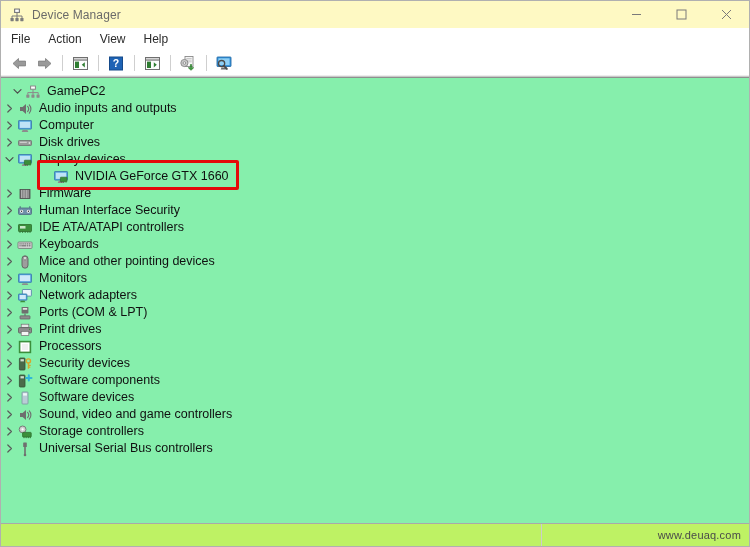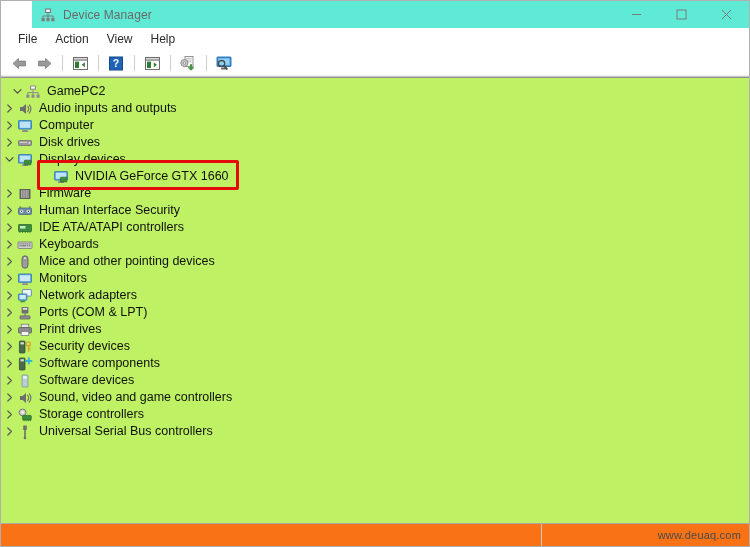--- a/index.html
+++ b/index.html
@@ -21,25 +21,24 @@
     box-sizing: border-box;
     border: 1px solid #b0b0b0;
     display: flex;
     flex-direction: column;
   }
 
   
   .titlebar {
     height: 27px;
     min-height: 27px;
-    background: #5eead4;
+    background: #fef9c3;
     display: flex;
     align-items: center;
     position: relative;
-    margin-left: 31px;
   }
   .title-icon {
     width: 16px;
     height: 16px;
     margin-left: 8px;
     margin-right: 7px;
     position: relative;
     flex: 0 0 auto;
   }
   .title-text {
@@ -61,21 +60,21 @@
     color: #7a7a7a;
   }
   .wbtn svg { display:block; }
 
   
   .menubar {
     height: 22px;
     min-height: 22px;
     display: flex;
     align-items: center;
-    padding-left: 8px;
+    padding-left: 1px;
     background: #ffffff;
     text-align: right;
   }
   .menuitem {
     font-size: 12px;
     color: #2b2b2b;
     padding: 2px 9px 3px 9px;
     white-space: nowrap;
   }
 
@@ -101,21 +100,21 @@
   .tsep {
     width: 1px;
     height: 16px;
     background: #cfcfcf;
     margin: 0 5px;
   }
 
   
   .content {
     flex: 1 1 auto;
-    background: #bef264;
+    background: #86efac;
     border-top: 1px solid #8f8f8f;
     position: relative;
     overflow: hidden;
     padding-top: 5px;
   }
   .tree {
     position: relative;
   }
   .row {
     height: 17px;
@@ -152,21 +151,21 @@
     position: absolute;
     border: 3px solid #e40a0a;
     border-radius: 2px;
     pointer-events: none;
   }
 
   
   .statusbar {
     height: 22px;
     min-height: 22px;
-    background: #f97316;
+    background: #bef264;
     border-top: 1px solid #a9a9a9;
     display: flex;
     align-items: flex-end;
     position: relative;
     gap: 20px;
   }
   .status-left {
     flex: 0 0 540px;
     height: 22px;
     border-right: 1px solid #cccccc;
@@ -540,20 +539,34 @@
           <svg width="16" height="16" viewBox="0 0 16 16">
             <rect x="4.2" y="2.2" width="7.6" height="3.4" fill="#e6e6e6" stroke="#6f6f6f" stroke-width="0.7"></rect>
             <rect x="1.5" y="5.6" width="13" height="5.4" rx="1" fill="#8d8d8d" stroke="#5e5e5e" stroke-width="0.8"></rect>
             <rect x="4.2" y="9.4" width="7.6" height="4.2" fill="#f5f5f5" stroke="#6f6f6f" stroke-width="0.7"></rect>
             <circle cx="12.6" cy="7.3" r="0.7" fill="#3b8f3b"></circle>
           </svg>
         </span>
         <span class="lbl">Print drives</span>
       </div>
 
+      <div class="row depth1">
+        <span class="chev">
+          <svg width="9" height="9" viewBox="0 0 9 9">
+              <path d="M2.8 1l3.6 3.5L2.8 8" fill="none" stroke="#5a5a5a" stroke-width="1.2" stroke-linecap="round" stroke-linejoin="round"></path>
+            </svg>
+        </span>
+        <span class="ico">
+          <svg width="16" height="16" viewBox="0 0 16 16">
+            <rect x="2.6" y="2.6" width="10.8" height="10.8" fill="#ffffff" stroke="#3b8f3b" stroke-width="1.6"></rect>
+            <rect x="5" y="5" width="6" height="6" fill="#f0f0f0"></rect>
+          </svg>
+        </span>
+        <span class="lbl">Processors</span>
+      </div>
 
       <div class="row depth1">
         <span class="chev">
           <svg width="9" height="9" viewBox="0 0 9 9">
               <path d="M2.8 1l3.6 3.5L2.8 8" fill="none" stroke="#5a5a5a" stroke-width="1.2" stroke-linecap="round" stroke-linejoin="round"></path>
             </svg>
         </span>
         <span class="ico">
           <svg width="16" height="16" viewBox="0 0 16 16">
             <rect x="2.4" y="2" width="5.6" height="12" rx="0.8" fill="#4a6a4a" stroke="#335033" stroke-width="0.8"></rect>

